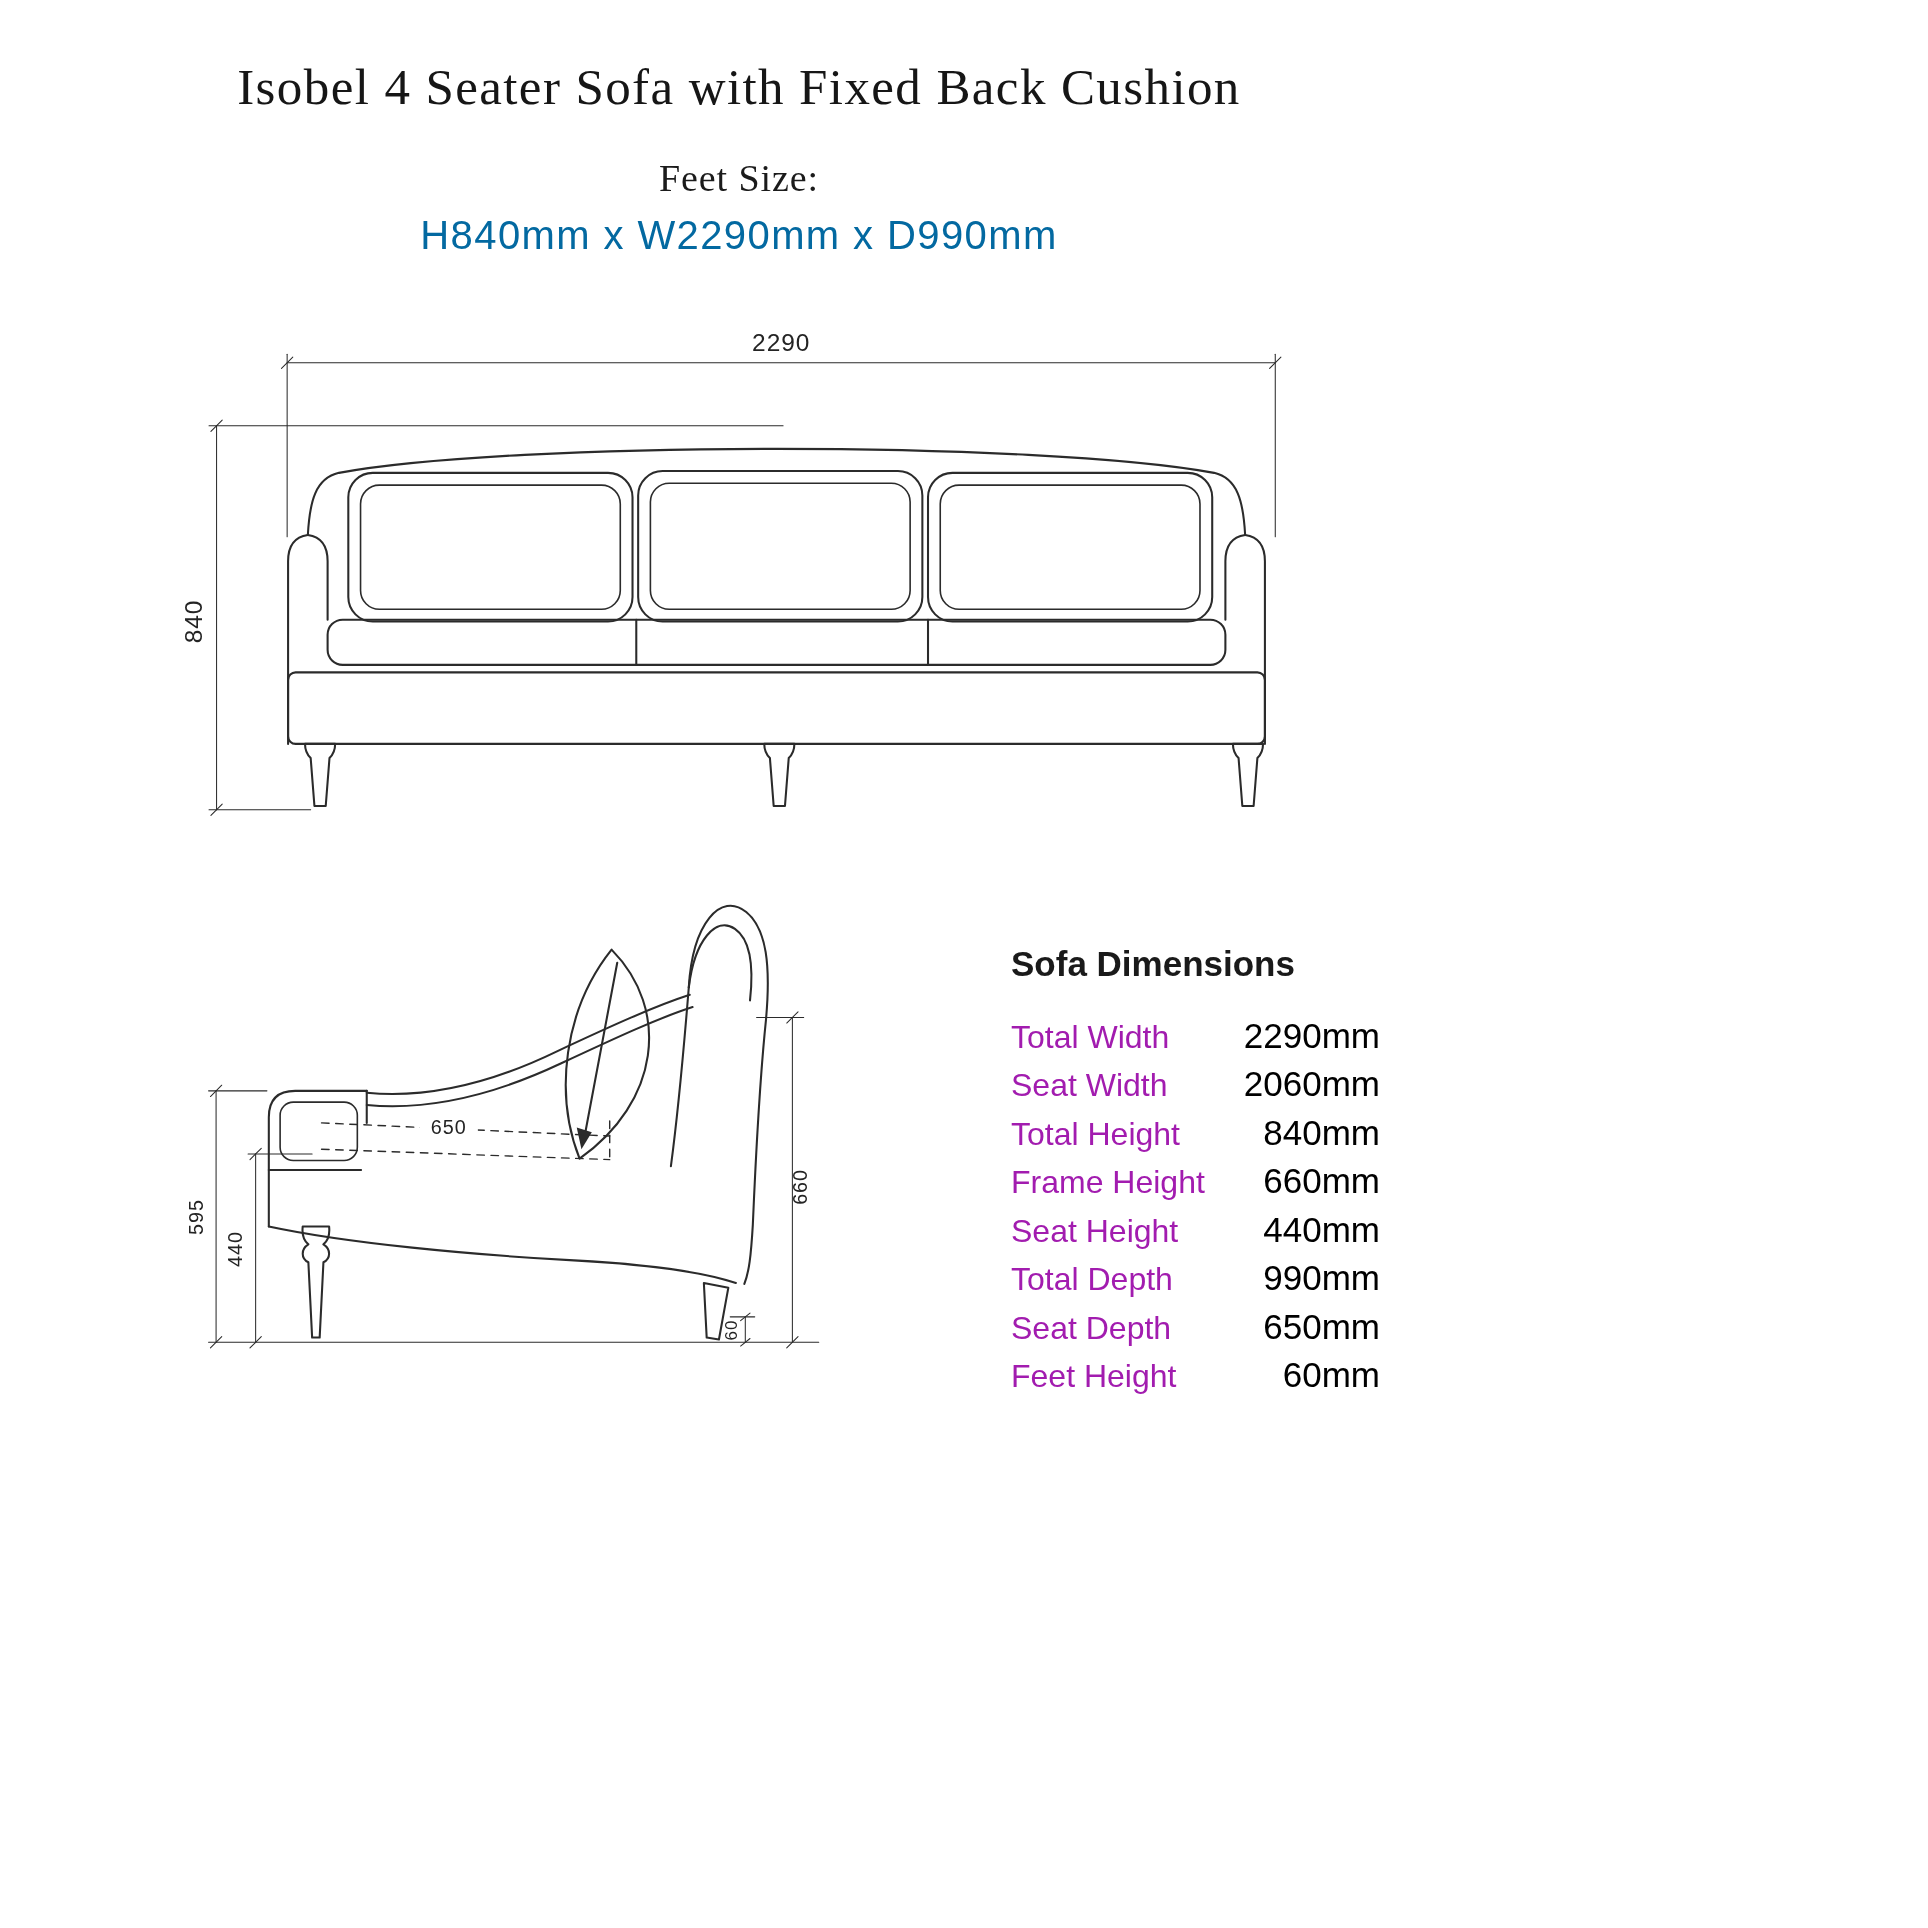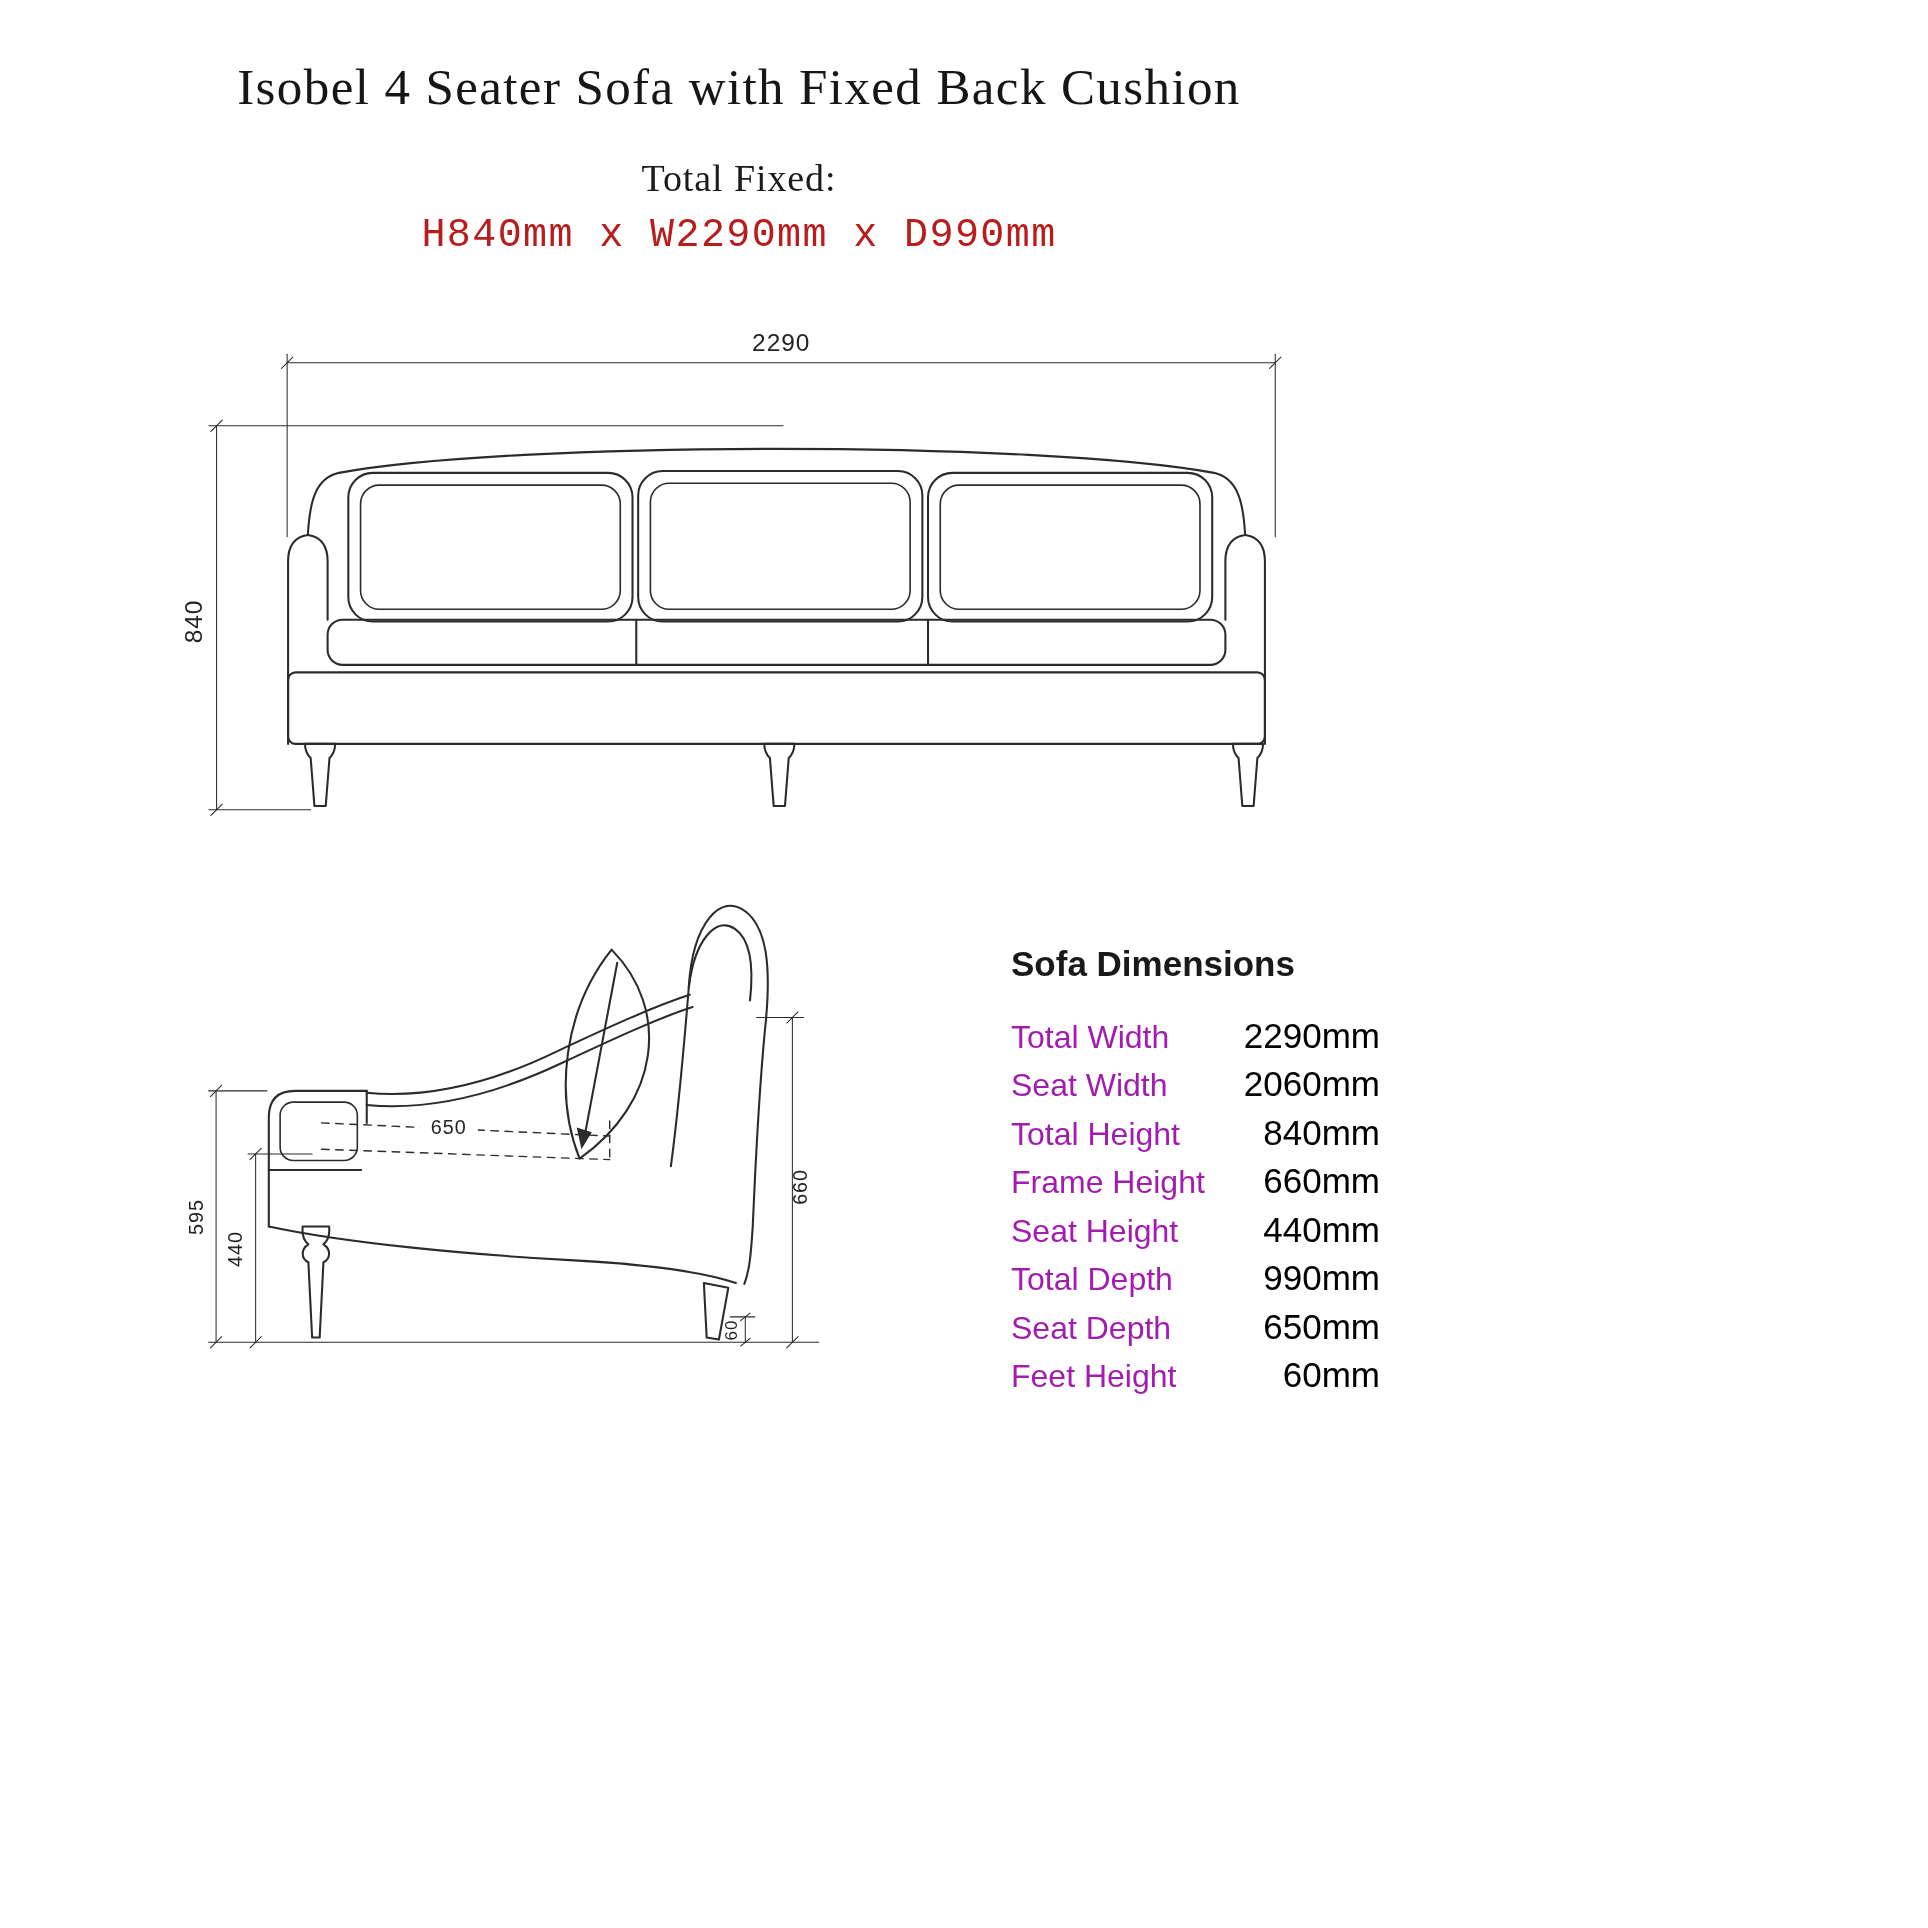--- a/index.html
+++ b/index.html
@@ -13,22 +13,22 @@
   .title-block{left:0;top:55px;width:1478px;text-align:center;}
   .page-title{
     font-family:"Liberation Serif",serif;font-weight:400;font-size:51px;
     letter-spacing:1.4px;color:#161616;line-height:1.1;margin:4px;
   }
   .total-size-label{
     font-family:"Liberation Serif",serif;font-size:38px;letter-spacing:0.9px;
     color:#1b1b1b;margin-top:41px;
   }
   .total-size-value{
-    font-family:Liberation Mono, monospace;font-size:40px;letter-spacing:1.4px;
-    color:#b91c1c;margin-top:13px;
+    font-family:Liberation Sans, sans-serif;font-size:40px;letter-spacing:1.4px;
+    color:#0369a1;margin-top:13px;
   }
 
   
   svg path,svg rect,svg line{fill:none;stroke:#2b2b2b;stroke-linecap:round;stroke-linejoin:round;}
   g.sofa path,g.sofa rect,g.sofa line{stroke-width:2.2;}
   g.inner path,g.inner rect{stroke-width:1.7;}
   g.dim line{stroke-width:1.1;}
   g.dash path{stroke-width:1.5;stroke-dasharray:8 7;}
   svg text{
     fill:#242424;stroke:none;font-family:"Liberation Sans",sans-serif;
@@ -44,21 +44,21 @@
   .dim-table-heading{font-size:35px;font-weight:700;color:#1a1a1a;margin:0 0 28px 0;}
   .dim-row{display:flex;justify-content:space-between;align-items:baseline;padding:3.8px 0 4.7px 0;}
   .dim-label{font-size:32px;color:#a21caf;}
   .dim-value{font-size:35px;color:#000000;text-align:right;}
 </style>
 </head>
 <body>
 
 <div class="abs title-block">
   <h1 class="page-title">Isobel 4 Seater Sofa with Fixed Back Cushion</h1>
-  <div class="total-size-label">Total Fixed:</div>
+  <div class="total-size-label">Feet Size:</div>
   <div class="total-size-value">H840mm x W2290mm x D990mm</div>
 </div>
 
 <svg class="abs" style="left:169px;top:311px" width="1215" height="527" viewBox="0 0 1290 560">
 
   <g class="dim">
 
     <line x1="125" y1="46" x2="125" y2="240"></line>
     <line x1="1175" y1="46" x2="1175" y2="240"></line>
     <line x1="125" y1="55" x2="1175" y2="55"></line>

